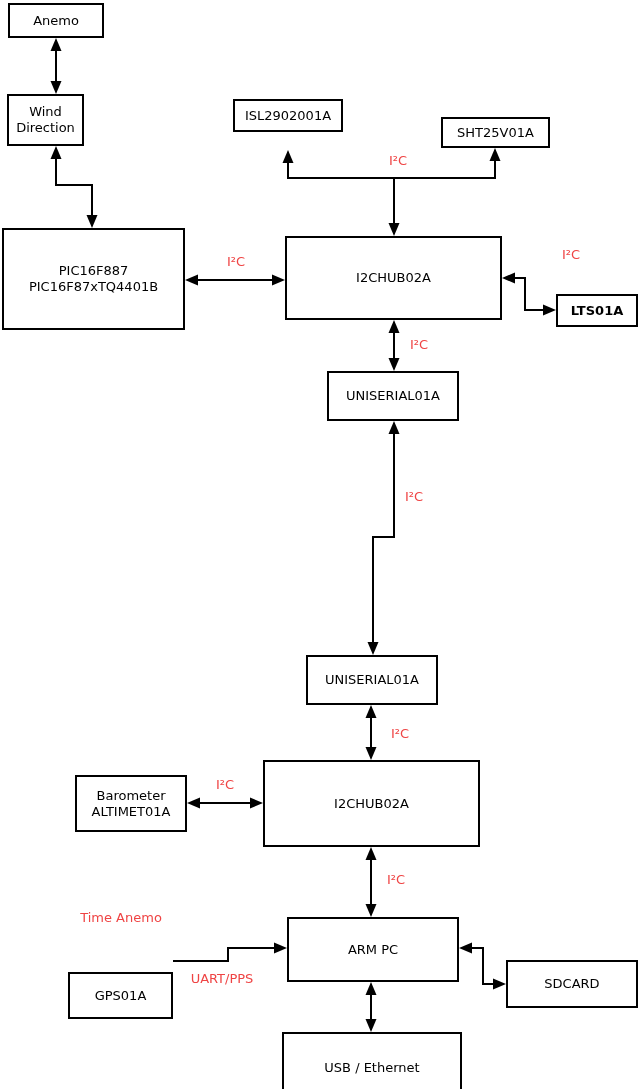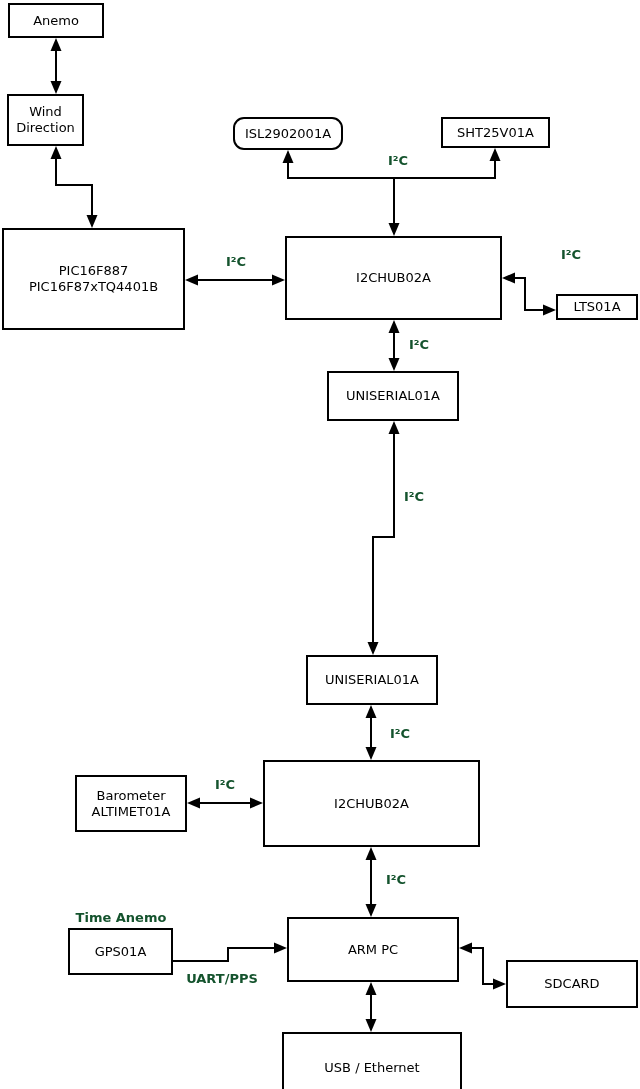--- a/index.html
+++ b/index.html
@@ -37,24 +37,23 @@
     justify-content: center;
     text-align: center;
     font-size: 13px;
     line-height: 1.22;
     white-space: nowrap;
   }
   .float-label {
     position: absolute;
     transform: translate(-50%, -50%);
     font-size: 13px;
-    color: #14532d;
+    color: #ef4444;
     white-space: nowrap;
     background: transparent;
-    font-weight: bold;
   }
 </style>
 </head>
 <body>
 
 <div class="canvas">
   <svg class="layer" id="connector-layer" viewBox="0 0 640 1089" xmlns="http://www.w3.org/2000/svg">
       <g>
         <polygon points="56,38 61.5,51 50.5,51" fill="#000000"></polygon>
         <polygon points="56,94 50.5,81 61.5,81" fill="#000000"></polygon>
@@ -132,46 +131,46 @@
         <span>Anemo</span>
       </div>
       <div class="box" style="left: 7px; top: 94px; width: 77px; height: 52px;">
         <span>Wind</span>
         <span>Direction</span>
       </div>
       <div class="box" style="left: 2px; top: 228px; width: 183px; height: 102px;">
         <span>PIC16F887</span>
         <span>PIC16F87xTQ4401B</span>
       </div>
-      <div class="box" style="left: 233px; top: 117px; width: 110px; height: 33px; border-radius: 11px;">
+      <div class="box" style="left: 233px; top: 99px; width: 110px; height: 33px;">
         <span>ISL2902001A</span>
       </div>
       <div class="box" style="left: 441px; top: 117px; width: 109px; height: 31px;">
         <span>SHT25V01A</span>
       </div>
       <div class="box" style="left: 285px; top: 236px; width: 217px; height: 84px;">
         <span>I2CHUB02A</span>
       </div>
-      <div class="box" style="left: 556px; top: 294px; width: 82px; height: 26px;">
+      <div class="box" style="left: 556px; top: 294px; width: 82px; height: 33px; font-weight: bold;">
         <span>LTS01A</span>
       </div>
       <div class="box" style="left: 327px; top: 371px; width: 132px; height: 50px;">
         <span>UNISERIAL01A</span>
       </div>
       <div class="box" style="left: 306px; top: 655px; width: 132px; height: 50px;">
         <span>UNISERIAL01A</span>
       </div>
       <div class="box" style="left: 75px; top: 775px; width: 112px; height: 57px;">
         <span>Barometer</span>
         <span>ALTIMET01A</span>
       </div>
       <div class="box" style="left: 263px; top: 760px; width: 217px; height: 87px;">
         <span>I2CHUB02A</span>
       </div>
-      <div class="box" style="left: 68px; top: 928px; width: 105px; height: 47px;">
+      <div class="box" style="left: 68px; top: 972px; width: 105px; height: 47px;">
         <span>GPS01A</span>
       </div>
       <div class="box" style="left: 287px; top: 917px; width: 172px; height: 65px;">
         <span>ARM PC</span>
       </div>
       <div class="box" style="left: 506px; top: 960px; width: 132px; height: 48px;">
         <span>SDCARD</span>
       </div>
       <div class="box" style="left: 282px; top: 1032px; width: 180px; height: 71px;">
         <span>USB / Ethernet</span>

